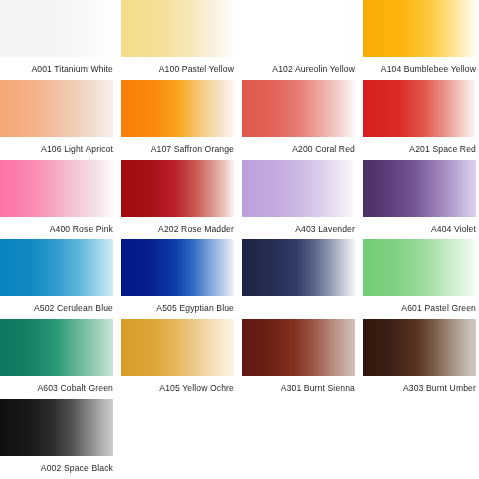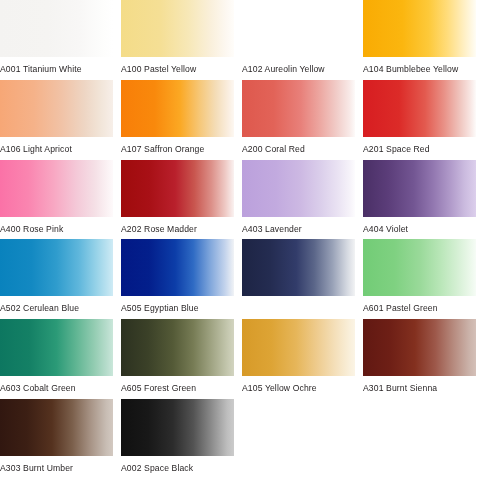--- a/index.html
+++ b/index.html
@@ -44,20 +44,21 @@
   }
   .swatch-label {
     display: block;
     font-size: 8.6px;
     line-height: 11px;
     color: #231f20;
     letter-spacing: 0.12px;
     white-space: nowrap;
     padding-top: 7px;
     font-family: "Liberation Sans", sans-serif;
+    text-align: right;
   }
 </style>
 </head>
 <body>
 
 <div id="swatch-chart">
   <div class="swatch-grid">
 
     <div class="swatch-cell">
       <div class="swatch-chip" style="background-image: linear-gradient(to right, rgb(244, 243, 241) 0%, rgb(245, 244, 242) 42%, rgb(248, 247, 246) 70%, rgb(253, 253, 252) 90%, rgb(255, 255, 255) 100%);"></div>
@@ -138,24 +139,20 @@
       <div class="swatch-chip" style="background-image: linear-gradient(to right, rgb(114, 204, 118) 0%, rgb(127, 209, 129) 28%, rgb(153, 217, 153) 50%, rgb(184, 230, 183) 68%, rgb(214, 240, 213) 84%, rgb(238, 249, 237) 96%, rgb(246, 252, 246) 100%);"></div>
       <span class="swatch-label">A601 Pastel Green</span>
     </div>
 
 
     <div class="swatch-cell">
       <div class="swatch-chip" style="background-image: linear-gradient(to right, rgb(13, 119, 96) 0%, rgb(20, 128, 101) 26%, rgb(43, 154, 119) 50%, rgb(98, 182, 148) 68%, rgb(149, 205, 179) 84%, rgb(188, 223, 208) 96%, rgb(202, 231, 218) 100%);"></div>
       <span class="swatch-label">A603 Cobalt Green</span>
     </div>
 
-    <div class="swatch-cell">
-      <div class="swatch-chip" style="background-image: linear-gradient(to right, rgb(44, 49, 32) 0%, rgb(59, 65, 40) 24%, rgb(84, 90, 55) 46%, rgb(119, 124, 85) 64%, rgb(160, 164, 131) 80%, rgb(196, 199, 174) 94%, rgb(210, 212, 192) 100%);"></div>
-      <span class="swatch-label">A605 Forest Green</span>
-    </div>
 
     <div class="swatch-cell">
       <div class="swatch-chip" style="background-image: linear-gradient(to right, rgb(215, 154, 40) 0%, rgb(221, 164, 53) 26%, rgb(230, 182, 90) 48%, rgb(238, 203, 141) 66%, rgb(244, 223, 185) 82%, rgb(249, 239, 218) 95%, rgb(251, 244, 229) 100%);"></div>
       <span class="swatch-label">A105 Yellow Ochre</span>
     </div>
 
     <div class="swatch-cell">
       <div class="swatch-chip" style="background-image: linear-gradient(to right, rgb(97, 24, 18) 0%, rgb(110, 31, 22) 24%, rgb(131, 48, 31) 46%, rgb(157, 88, 74) 64%, rgb(182, 138, 126) 80%, rgb(203, 179, 170) 94%, rgb(212, 192, 184) 100%);"></div>
       <span class="swatch-label">A301 Burnt Sienna</span>
     </div>

